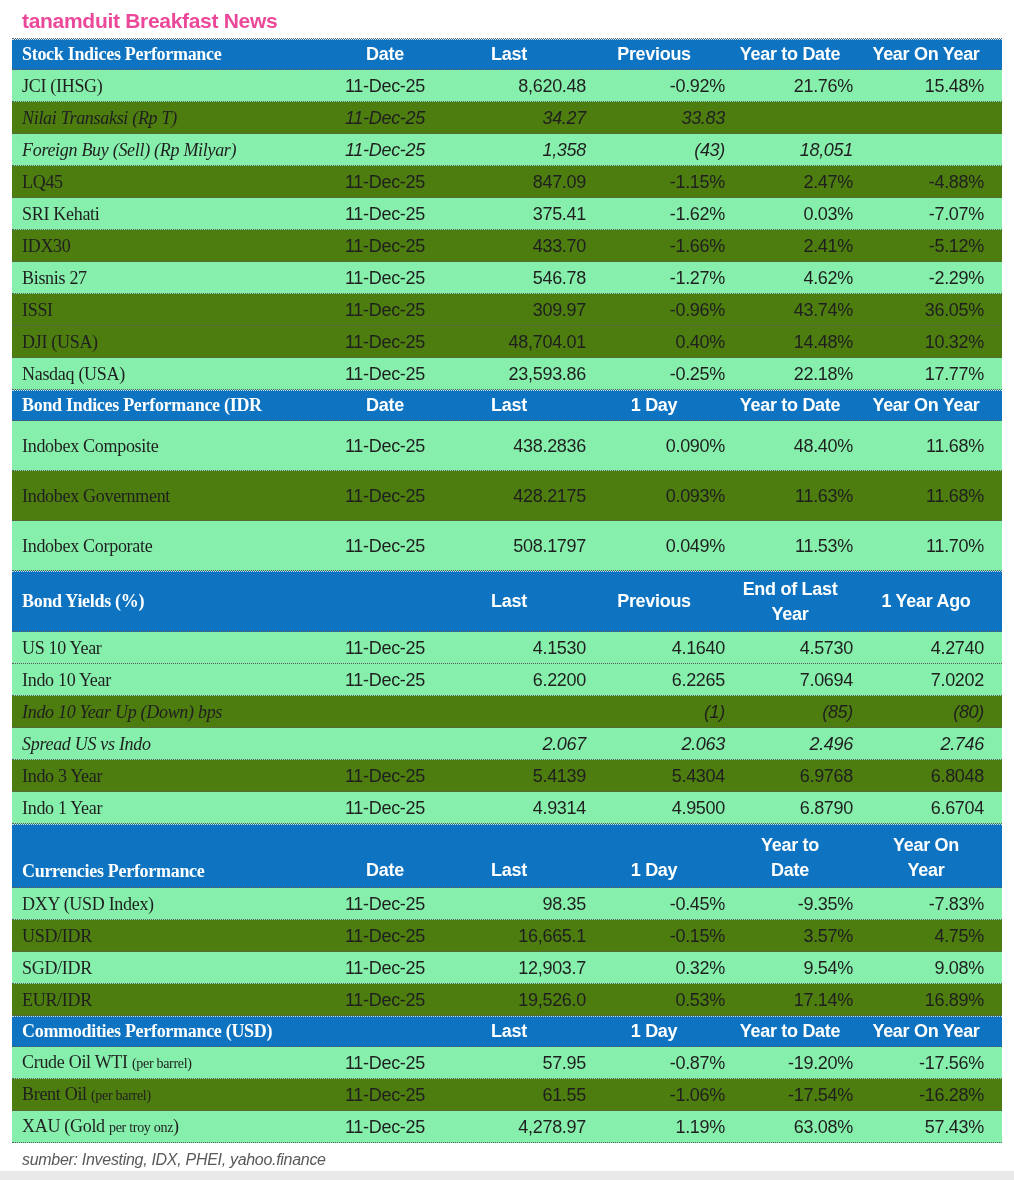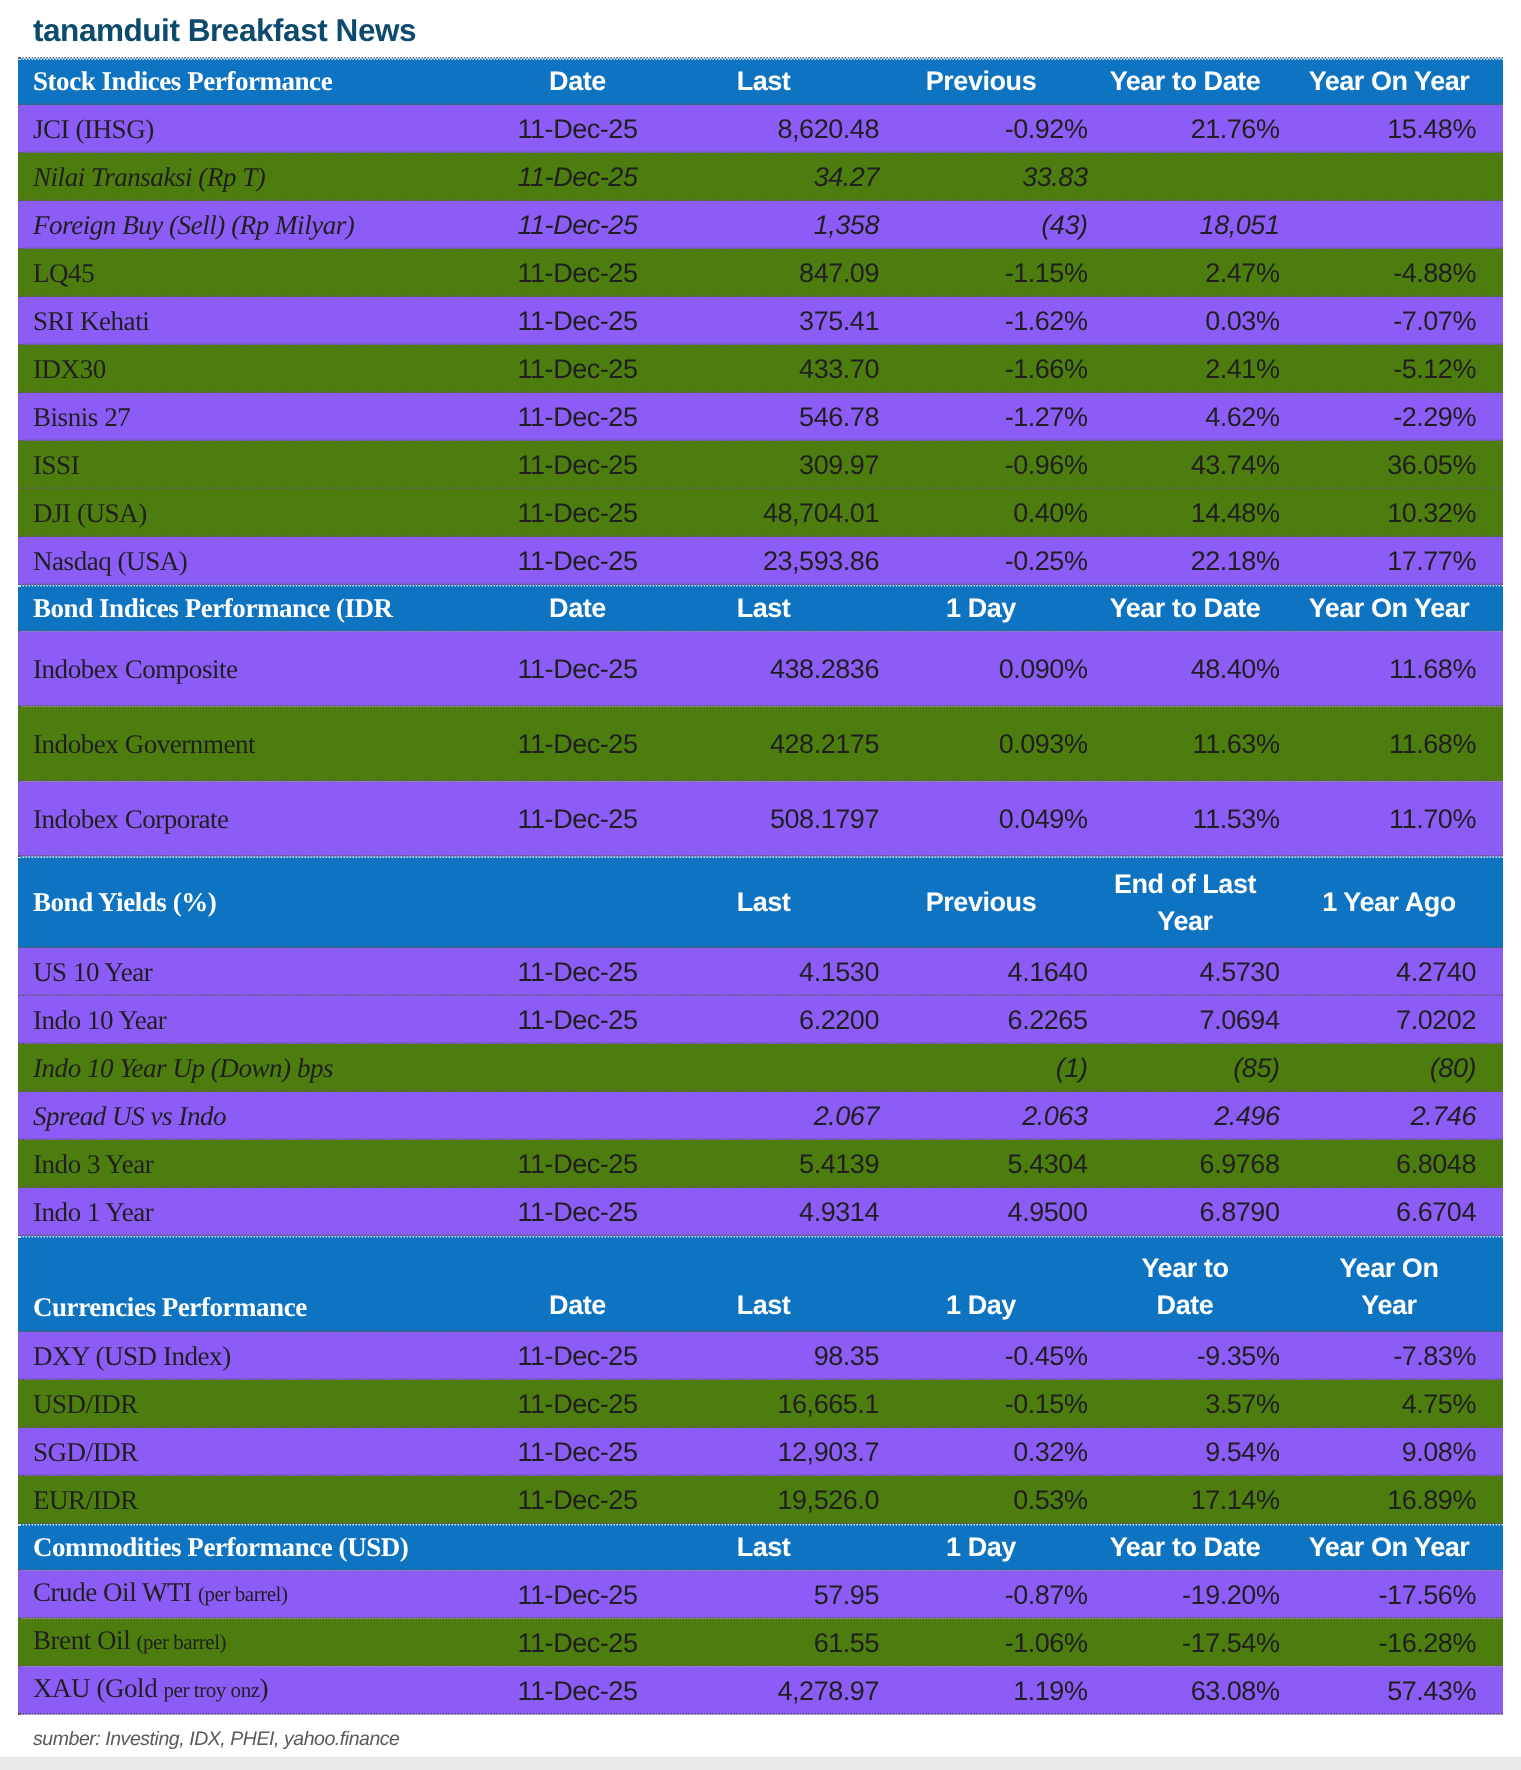--- a/index.html
+++ b/index.html
@@ -9,21 +9,21 @@
     font-family: "Liberation Sans", sans-serif;
     color: #1f1f1f;
     position: relative;
     overflow: hidden;
     letter-spacing: -0.3px;
   }
   .page-title {
     padding: 9px 0 5px 22px;
     font-size: 21px;
     font-weight: bold;
-    color: #0c4a6e;
+    color: #ec4899;
   }
   .report {
     margin-left: 12px;
     width: 990px;
     border-top: 1px dotted #6b6b6b;
   }
   .sec-header {
     display: flex;
     background: #0E74C2;
     color: #ffffff;
@@ -50,30 +50,30 @@
   .hl { display: inline-block; white-space: normal; text-align: center; line-height: 1.35; }
   .wrap-3 .hl { max-width: 96px; }   
   .wrap-c3 .hl { max-width: 72px; }  
   .wrap-c4 .hl { max-width: 78px; }  
   .row {
     display: flex;
     height: 32px;
     align-items: center;
     font-size: 18px;
     border-bottom: 1px dotted #5a5a5a;
-    background: #8b5cf6;
+    background: #86efac;
   }
   .rows-tall .row { height: 50px; }
   .row.shaded { background: #4d7c0f; }
   .row.italic { font-style: italic; }
   .row .cell { line-height: 32px; }
   .lbl-small { font-size: 14px; }
   .footer {
     padding: 8px 0 0 22px;
-    font-size: 13px;
+    font-size: 16px;
     font-style: italic;
     color: #595959;
   }
   .bottom-strip {
     position: absolute;
     left: 0; bottom: 0;
     width: 1014px; height: 9px;
     background: #E9E9E9;
   }
 </style>

